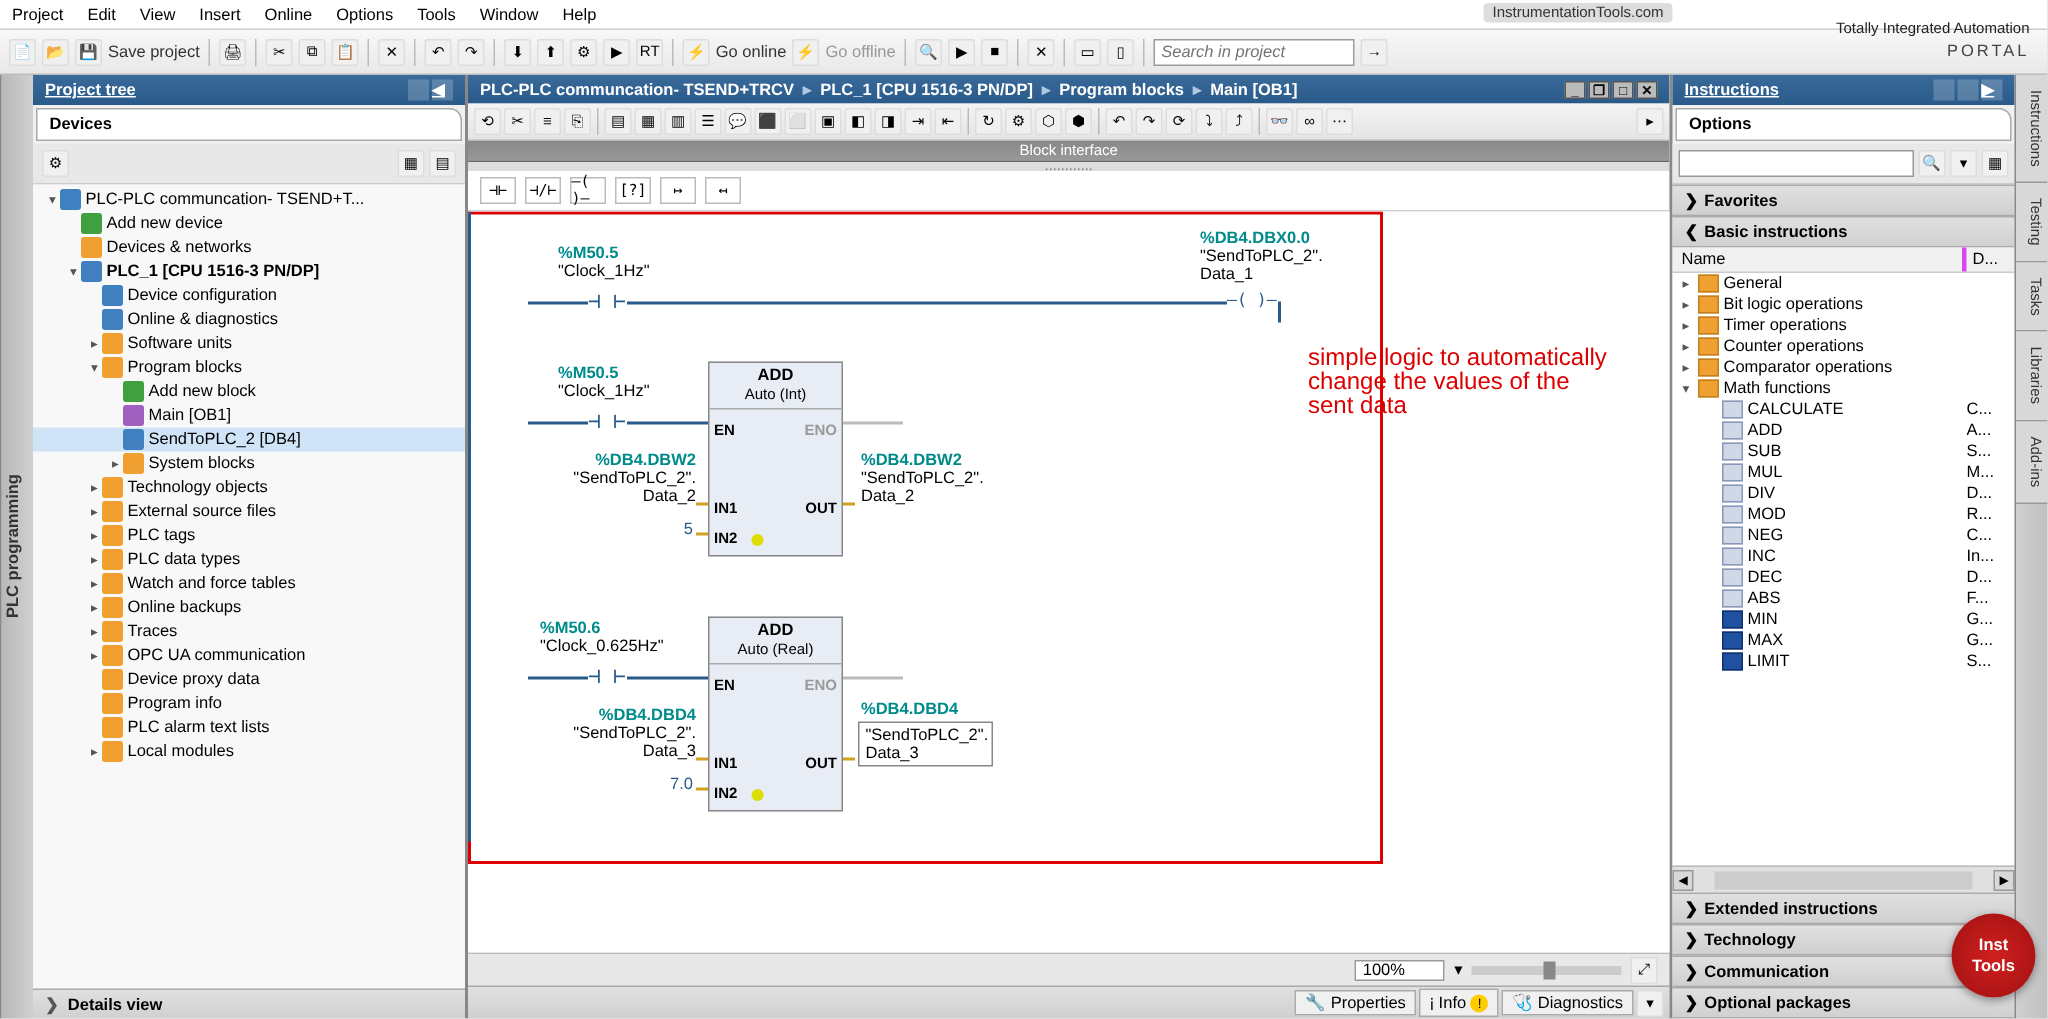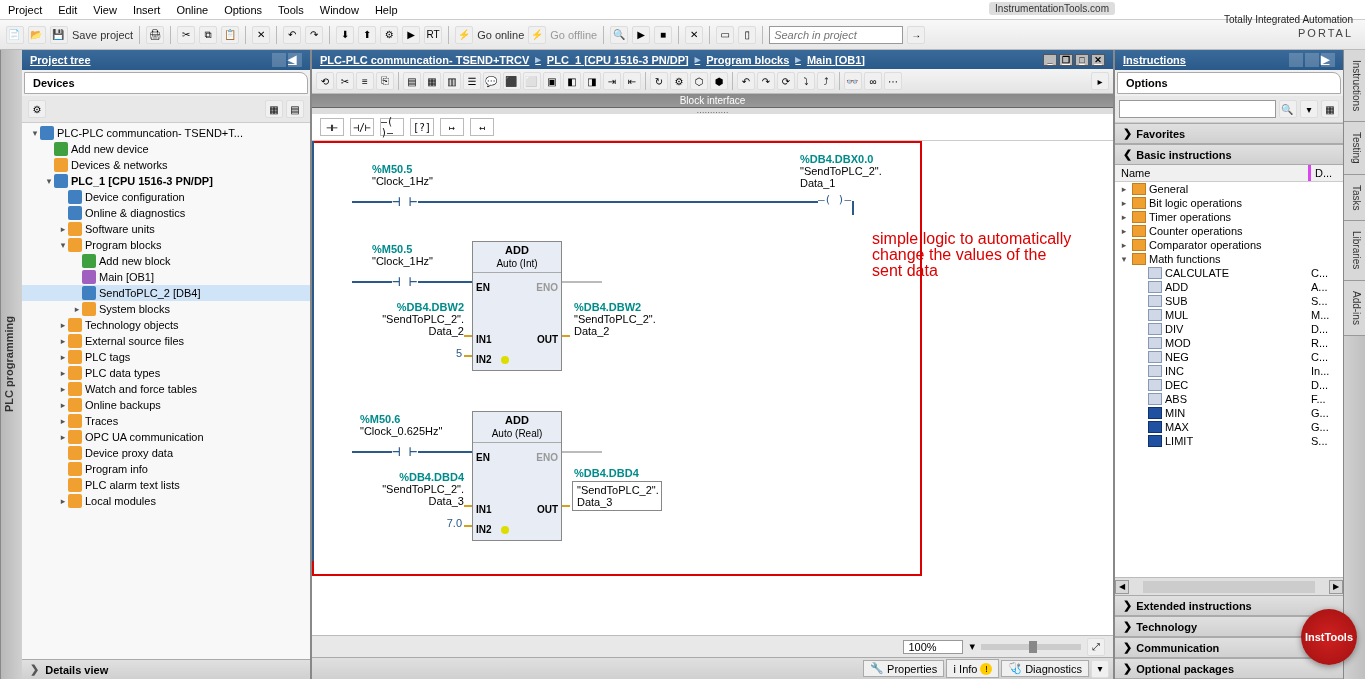--- a/index.html
+++ b/index.html
@@ -41,21 +41,21 @@
 .ticon.green { background: #40a040; }
 .ticon.purple { background: #a060c0; }
 .details-bar { background: linear-gradient(#e0e0e0,#d0d0d0); border-top: 1px solid #aaa; padding: 3px 8px; display: flex; align-items: center; gap: 6px; font-weight: bold; }
 .details-bar .chev { color: #555; }
 
 
 .side-tab { width: 22px; background: linear-gradient(90deg,#d0d0d0,#b8b8b8); writing-mode: vertical-rl; text-align: center; padding: 8px 2px; font-weight: bold; color: #333; border-right: 1px solid #888; transform: rotate(180deg); }
 
 
 .center { flex: 1; display: flex; flex-direction: column; background: #ddd; }
-.breadcrumb { background: linear-gradient(#3a6a9a,#2a5a8a); color: #fff; padding: 3px 8px; display: flex; align-items: center; gap: 6px; font-weight: bold; text-decoration: underline; }
+.breadcrumb { background: linear-gradient(#3a6a9a,#2a5a8a); color: #fff; padding: 3px 8px; display: flex; align-items: center; gap: 6px; font-weight: bold; }
 .breadcrumb .sep { color: #b0c8e0; }
 .breadcrumb .wincontrols { margin-left: auto; display: flex; gap: 2px; }
 .breadcrumb .wincontrols span { width: 14px; height: 12px; background: #bbb; border: 1px solid #555; display: inline-block; font-size: 9px; line-height: 10px; text-align: center; color: #000; }
 .editor-toolbar { background: linear-gradient(#f4f4f4,#e4e4e4); padding: 3px 4px; display: flex; gap: 2px; border-bottom: 1px solid #bbb; flex-wrap: wrap; }
 .block-iface { background: linear-gradient(#888,#999); color: #fff; text-align: center; padding: 1px; font-size: 10px; border-bottom: 1px solid #666; }
 .lad-toolbar { background: #fff; padding: 4px 8px; display: flex; gap: 6px; border-bottom: 1px solid #ccc; }
 .lad-sym { width: 24px; height: 18px; border: 1px solid #bbb; display: inline-flex; align-items: center; justify-content: center; font-family: monospace; font-size: 10px; cursor: pointer; }
 
 .canvas-wrap { flex: 1; background: #fff; position: relative; overflow: auto; }
 .canvas { position: relative; padding: 20px 40px; }
@@ -105,21 +105,21 @@
 .inst-icon.bar { background: #2050a0; border-color: #103070; }
 .scroll-h { height: 18px; background: #e0e0e0; border-top: 1px solid #bbb; display: flex; align-items: center; }
 .scroll-h .track { flex: 1; height: 12px; background: #ccc; margin: 0 14px; position: relative; }
 .scroll-h .btn { width: 14px; height: 14px; background: #d8d8d8; border: 1px solid #999; text-align: center; line-height: 12px; font-size: 8px; }
 
 
 .vtabs { width: 22px; background: linear-gradient(90deg,#d0d0d0,#c0c0c0); display: flex; flex-direction: column; border-left: 1px solid #888; }
 .vtab { writing-mode: vertical-rl; padding: 10px 3px; border-bottom: 1px solid #999; font-size: 10px; color: #333; cursor: pointer; background: #d8d8d8; }
 
 
-.inst-tools { position: absolute; right: 8px; bottom: 14px; width: 56px; height: 56px; background: radial-gradient(#d02020,#a01010); border-radius: 50%; color: #fff; display: flex; align-items: center; justify-content: center; font-weight: bold; font-size: 13px; line-height: 14px; box-shadow: 0 2px 6px rgba(0,0,0,0.4); }
+.inst-tools { position: absolute; right: 8px; bottom: 14px; width: 56px; height: 56px; background: radial-gradient(#d02020,#a01010); border-radius: 50%; color: #fff; display: flex; flex-direction: column; align-items: center; justify-content: center; font-weight: bold; font-size: 13px; line-height: 14px; box-shadow: 0 2px 6px rgba(0,0,0,0.4); }
 </style>
 </head>
 <body>
 
 <div class="menubar">
   <span>Project</span>
   <span>Edit</span>
   <span>View</span>
   <span>Insert</span>
   <span>Online</span>

